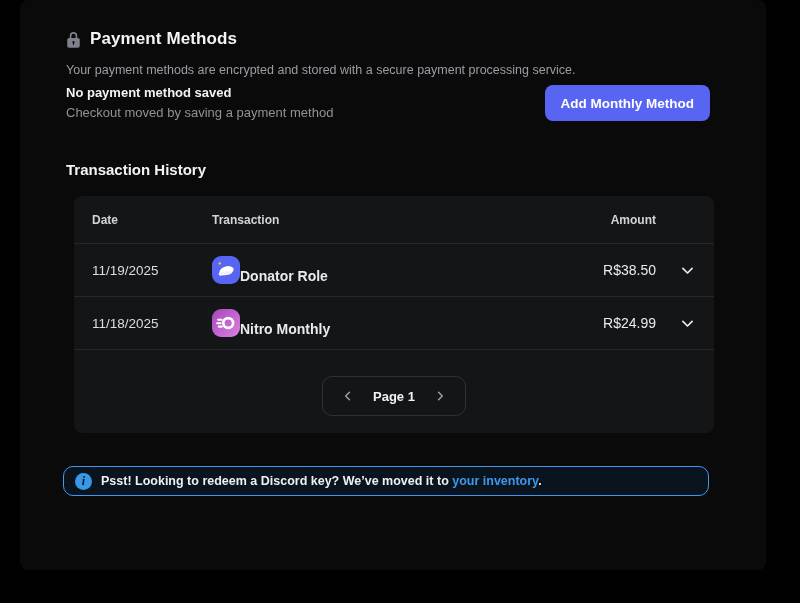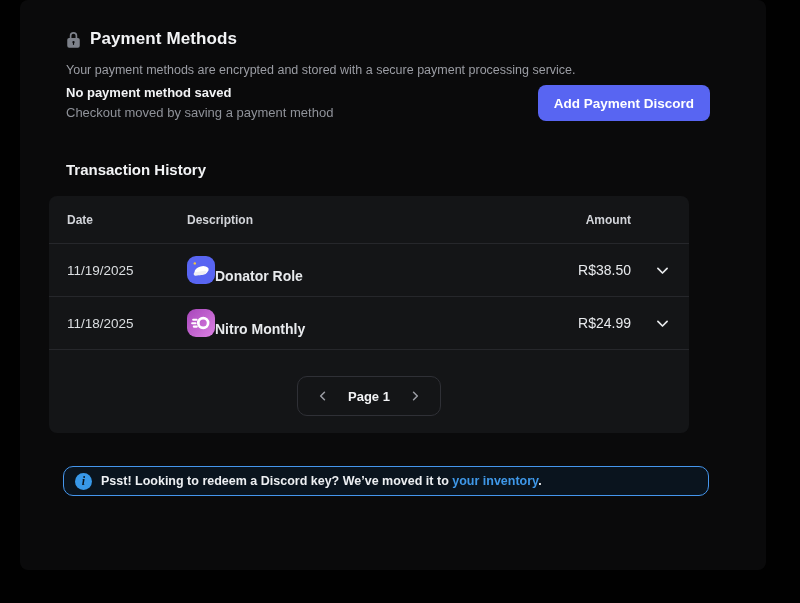--- a/index.html
+++ b/index.html
@@ -19,21 +19,21 @@
     display:flex; justify-content:space-between; align-items:flex-start; }
   .pm-status-title { font-size:13px; font-weight:700; color:#f2f3f5; }
   .pm-status-sub { margin-top:5px; font-size:13px; color:#8f9299; }
   .add-btn { height:36px; padding:0 16px; background:#5865f2; color:#fff;
     border:none; border-radius:8px; font-family:inherit; font-size:13.5px;
     font-weight:700; cursor:pointer; }
 
   
   .th-title { position:absolute; left:66px; top:161px; font-size:15px;
     font-weight:800; color:#f2f3f5; }
-  .card { position:absolute; left:49px; top:196px; width:640px; height:237px;
+  .card { position:absolute; left:74px; top:196px; width:640px; height:237px;
     background:#141517; border-radius:8px; overflow:hidden; }
   .t-grid { display:grid; grid-template-columns:120px 1fr 110px 40px;
     align-items:center; padding:0 18px; }
   .t-head { height:48px; border-bottom:1px solid #26272b; }
   .t-head .th { font-size:12px; font-weight:700; color:#d2d4d9; }
   .th-amount { text-align:right; }
   .t-row { height:53px; border-bottom:1px solid #26272b; }
   .cell-date { font-size:13.5px; color:#dbdee1; }
   .cell-desc { display:flex; align-items:flex-end; }
   .desc-label { font-size:14px; font-weight:600; color:#e8eaed; }
@@ -75,29 +75,29 @@
     <h1 class="pm-title">Payment Methods</h1>
   </div>
   <div class="pm-subtitle">Your payment methods are encrypted and stored with a secure payment processing service.</div>
 </div>
 
 <div class="pm-status">
   <div>
     <div class="pm-status-title">No payment method saved</div>
     <div class="pm-status-sub">Checkout moved by saving a payment method</div>
   </div>
-  <button class="add-btn">Add Payment Discord</button>
+  <button class="add-btn">Add Monthly Method</button>
 </div>
 
 <h2 class="th-title">Transaction History</h2>
 
 <div class="card">
   <div class="t-grid t-head">
     <div class="th">Date</div>
-    <div class="th">Description</div>
+    <div class="th">Transaction</div>
     <div class="th th-amount">Amount</div>
     <div></div>
   </div>
 
   <div class="t-grid t-row">
     <div class="cell-date">11/19/2025</div>
     <div class="cell-desc">
       <span>
         <svg class="sub-icon" viewBox="0 0 28 28">
           <rect width="28" height="28" rx="9" fill="#5865f2"></rect>

